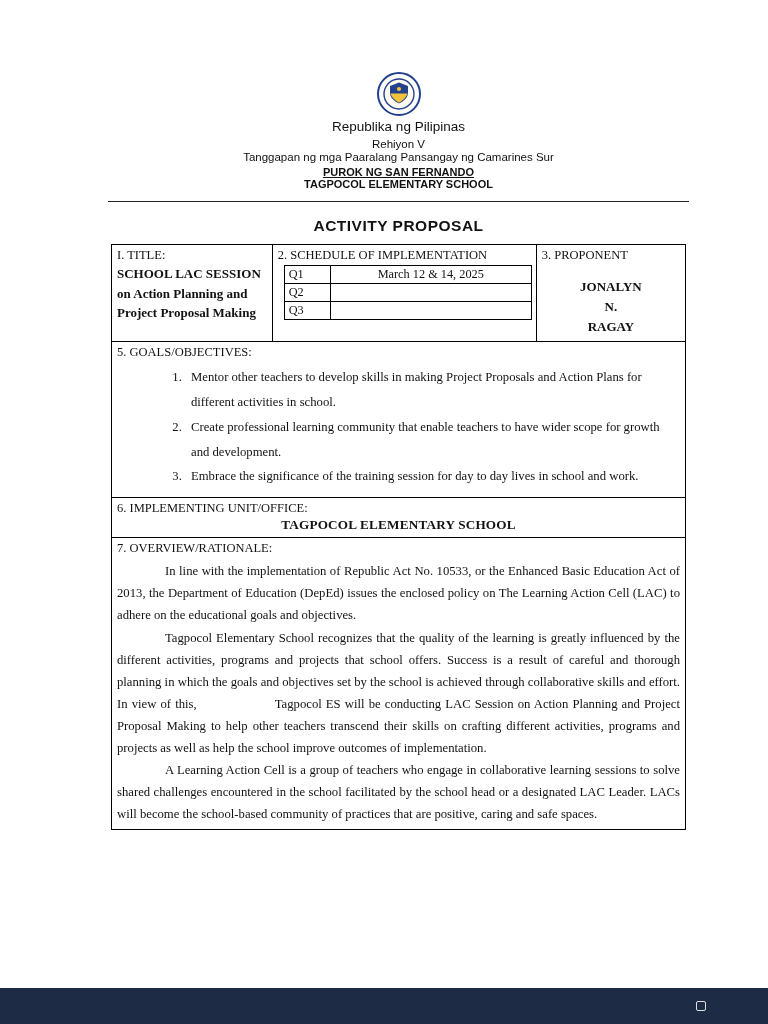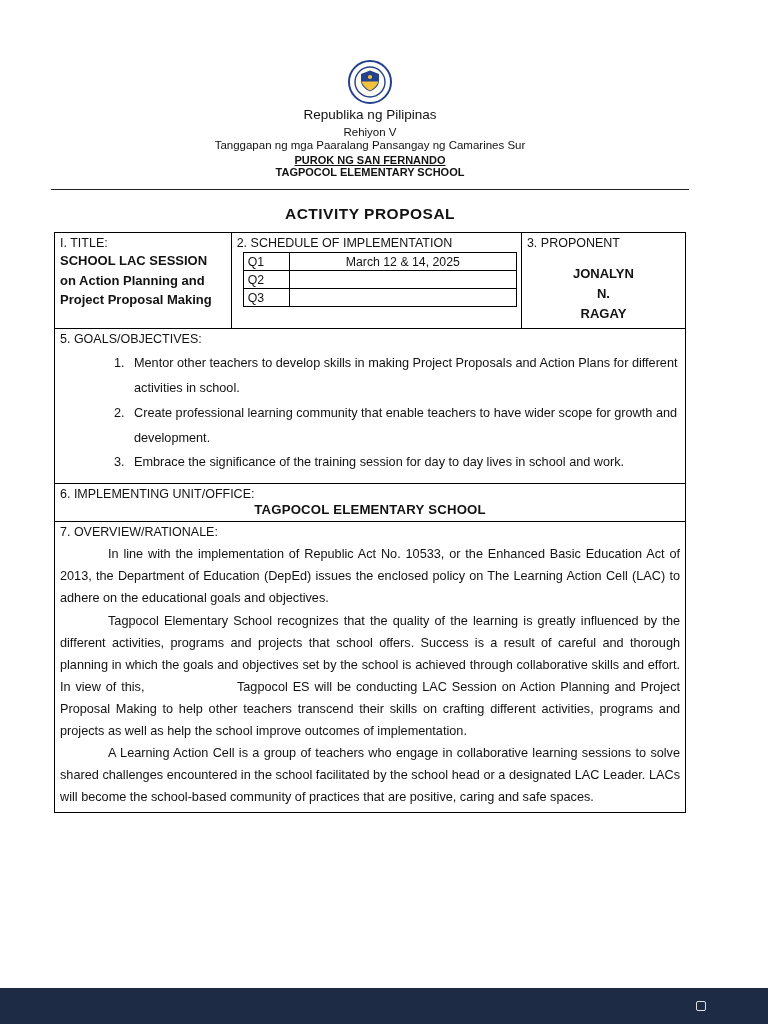--- a/index.html
+++ b/index.html
@@ -4,24 +4,24 @@
 <style>
   * { margin:0; padding:0; box-sizing:border-box; }
   html, body { width:768px; height:1024px; overflow:hidden; }
   body {
     background:#ffffff;
     font-family:"Liberation Sans","DejaVu Sans",sans-serif;
     color:#121212;
     position:relative;
   }
   .page {
-    position:absolute; top:4px; left:0;
+    position:absolute; top:16px; left:0;
     width:768px; height:988px;
     background:#fff;
-    padding:56px 82px 0 54px;
+    padding:56px 82px 0 111px;
     overflow:hidden;
   }
   
   .letterhead { text-align:center; }
   .seal { width:44px; height:44px; margin:0 auto 3px auto; display:block; }
   .line-republic { font-size:13.5px; margin-top:3px; }
   .line-dept { font-size:19.5px; letter-spacing:.3px; margin-top:1px; }
   .line-region { font-size:11.5px; margin-top:4px; }
   .line-division { font-size:11.5px; margin-top:1px; }
   .line-purok { font-size:11px; font-weight:bold; margin-top:3px;text-decoration:underline; }
@@ -29,21 +29,21 @@
   .header-rule { border:none; border-top:1.6px solid #222; margin:11px -3px 0 -3px; }
   
   .doc-title {
     text-align:center; font-weight:bold; font-size:15.5px;
     letter-spacing:.5px; margin:15px 0 9px 0;
   }
   
   table.main { width:100%; border-collapse:collapse; table-layout:fixed; }
   table.main > tbody > tr > td {
     border:1px solid #000; vertical-align:top;
-    font-size:12.5px; padding:3px 5px 4px 5px;
+    font-size:12.5px; padding:3px 5px 4px 5px;font-family:Liberation Serif, serif;
   }
   .col1 { width:28%; }
   .col2 { width:46%;border-radius:19px; }
   .col3 { width:26%; }
   .cell-label { font-size:12.5px; }
   .title-value { font-weight:bold; font-size:13px; line-height:1.5; margin-top:1px; }
   
   table.sched {
     border-collapse:collapse; margin:2px 0 0 6px;
     width:calc(100% - 5px);

